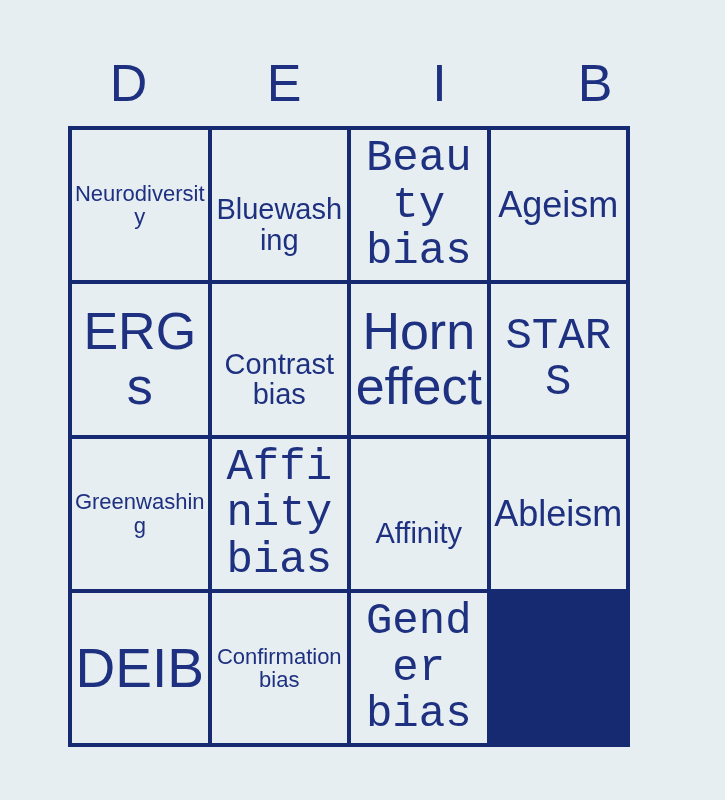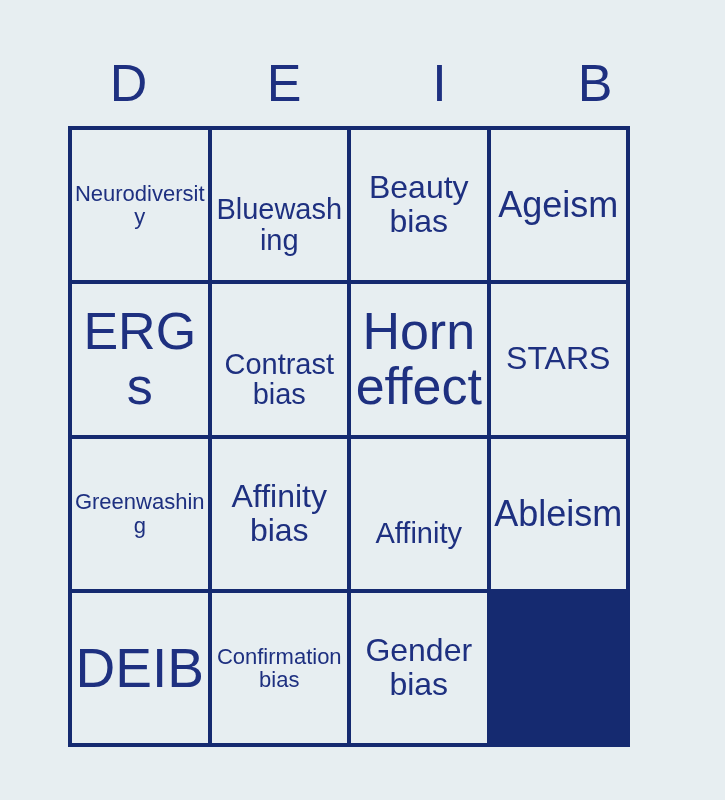--- a/index.html
+++ b/index.html
@@ -72,21 +72,21 @@
     font-weight: 400;
     display: block;
     width: 100%;
     word-wrap: break-word;
   }
   
   .sz-xs  { font-size: 18px; }
   .sz-s   { font-size: 22px; }
   .sz-m   { font-size: 29px; margin-top: 40px; }
   .sz-l   { font-size: 36px; }
-  .sz-xl  { font-size: 32px; }
+  .sz-xl  { font-size: 44px; font-family: Liberation Mono, monospace; }
   .sz-xxl { font-size: 52px; }
   .sz-xxxl{ font-size: 55px; }
 </style>
 </head>
 <body>
 
 <div id="card">
 
   <div id="header-row">
     <div class="header-letter">D</div>

